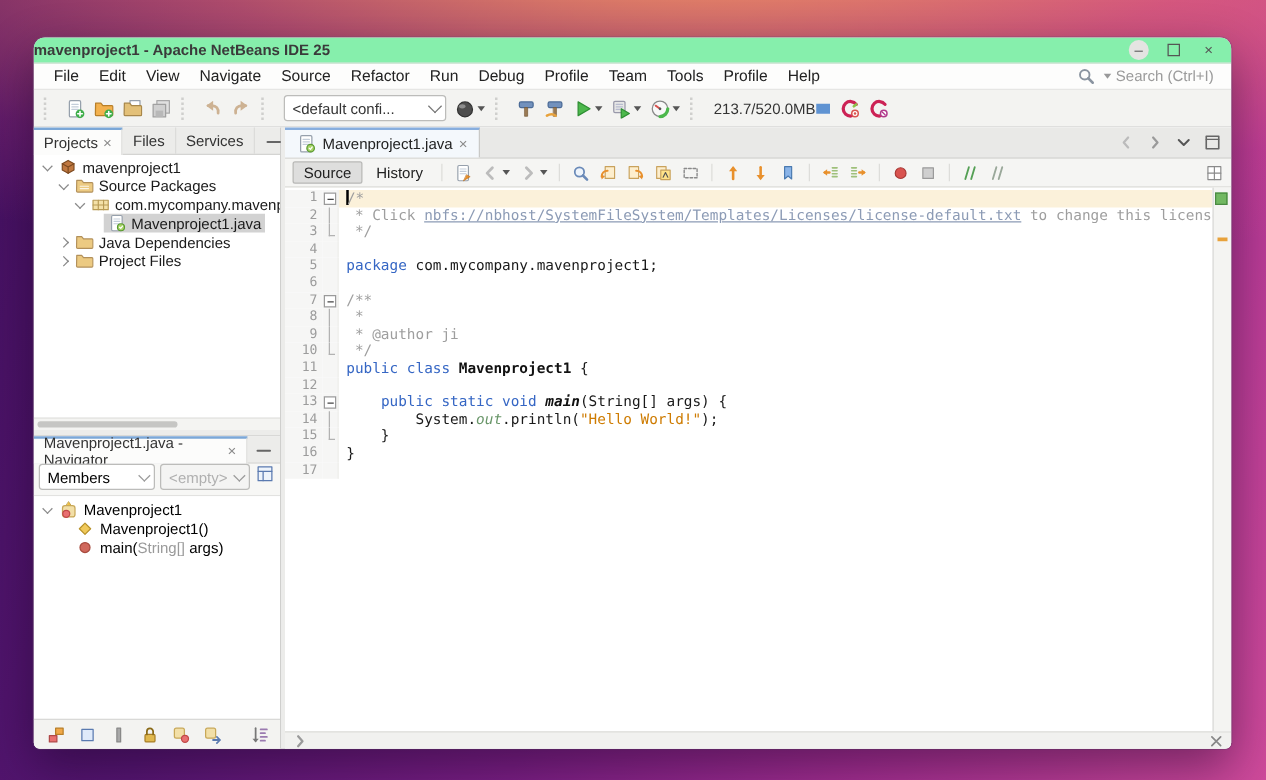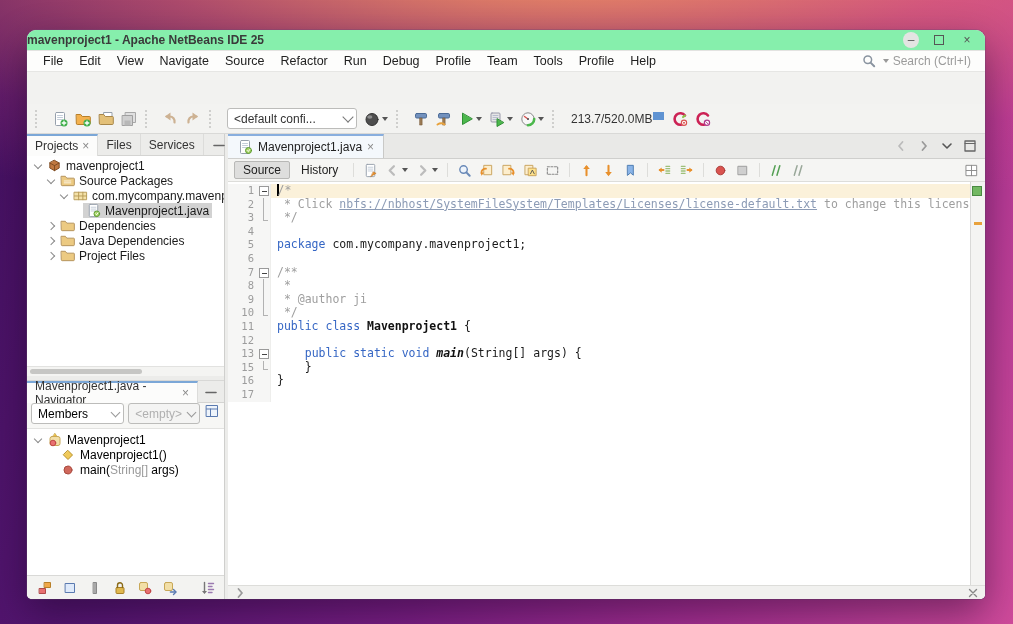--- a/index.html
+++ b/index.html
@@ -22,31 +22,31 @@
   .wc.min{background:#e4e4e2;border-radius:50%;}
   .wc.max span{display:block;width:8px;height:8px;border:1.4px solid #555;}
   
   .menubar{height:20px;background:#fdfdfc;border-bottom:1px solid #e6e6e4;display:flex;align-items:center;
     padding:0 8px;flex:0 0 auto;}
   .menu-item{font-size:12.5px;color:#222;padding:0 8px;}
   .menu-spacer{flex:1;}
   .searchbox{display:flex;align-items:center;gap:4px;color:#9b9b9b;font-size:12px;padding-right:6px;}
   
   .toolbar{height:29px;background:#f3f3f1;border-bottom:1px solid #d9d9d7;display:flex;align-items:center;
-    padding:0 4px;flex:0 0 auto;gap:2px;margin-top:32px;}
+    padding:0 4px;flex:0 0 auto;gap:2px;}
   .grip{width:7px;height:18px;border-left:2px dotted #cfcfcd;margin:0 4px;}
   .tgroup{display:flex;align-items:center;gap:3px;}
   .tbtn{display:flex;align-items:center;padding:2px;border-radius:3px;}
   .icon{display:inline-flex;width:16px;height:16px;}
   .icon svg{width:16px;height:16px;}
   .dd{width:0;height:0;border-left:3px solid transparent;border-right:3px solid transparent;border-top:4px solid #555;margin-left:2px;}
   .combo{display:flex;align-items:center;justify-content:space-between;width:118px;height:19px;background:#fff;
     border:1px solid #bcbcba;border-radius:3px;font-size:12px;color:#333;padding:0 4px 0 6px;margin:0 3px;}
   .combo .chev{width:7px;height:7px;border-right:1.5px solid #777;border-bottom:1.5px solid #777;transform:rotate(45deg);margin-top:-3px;}
-  .memory{position:relative;font-size:12px;color:#333;margin:0 4px;display:flex;align-items:flex-start;}
+  .memory{position:relative;font-size:12px;color:#333;margin:0 4px;display:flex;align-items:center;}
   .membar{width:11px;height:8px;background:#5f93d2;margin-left:1px;}
   
   .main{flex:1;display:flex;min-height:0;}
   .leftcol{width:197px;flex:0 0 197px;display:flex;flex-direction:column;border-right:1px solid #cfcfcd;background:#fff;}
   .vsplit{width:3px;flex:0 0 3px;background:#ececea;}
   
   .ptabs{height:21px;background:#ececea;border-bottom:1px solid #d4d4d2;display:flex;align-items:stretch;flex:0 0 auto;}
   .ptab{display:flex;align-items:center;gap:4px;padding:0 8px;font-size:12px;color:#333;border-right:1px solid #dcdcda;}
   .ptab.active{background:#fcfcfb;border-top:2px solid #7ba7d7;margin-bottom:-1px;}
   .ptab .x{color:#8a8a8a;font-size:12px;}
@@ -410,33 +410,20 @@
           <div class="trow" style="padding-left: 17px;">
             <span class="chevcell">
               <span class="chv closed"></span>
             </span>
             <span class="tlabelwrap">
               <span class="icon">
                 <svg viewBox="0 0 16 16" fill="none" stroke-linecap="round" stroke-linejoin="round">
                   <path d="M1.5 3.5h4.2l1.6 2h7.2a.8.8 0 0 1 .8.8v6.2a1 1 0 0 1-1 1h-12a1 1 0 0 1-1-1z" fill="#ecca82" stroke="#b2905a"></path>
                 </svg>
               </span>
-              <span>Dependencies</span>
-            </span>
-          </div>
-          <div class="trow" style="padding-left: 17px;">
-            <span class="chevcell">
-              <span class="chv closed"></span>
-            </span>
-            <span class="tlabelwrap">
-              <span class="icon">
-                <svg viewBox="0 0 16 16" fill="none" stroke-linecap="round" stroke-linejoin="round">
-                  <path d="M1.5 3.5h4.2l1.6 2h7.2a.8.8 0 0 1 .8.8v6.2a1 1 0 0 1-1 1h-12a1 1 0 0 1-1-1z" fill="#ecca82" stroke="#b2905a"></path>
-                </svg>
-              </span>
               <span>Java Dependencies</span>
             </span>
           </div>
           <div class="trow" style="padding-left: 17px;">
             <span class="chevcell">
               <span class="chv closed"></span>
             </span>
             <span class="tlabelwrap">
               <span class="icon">
                 <svg viewBox="0 0 16 16" fill="none" stroke-linecap="round" stroke-linejoin="round">
@@ -871,20 +858,27 @@
               <span class="ct"></span>
             </div>
             <div class="cl">
               <span class="ln">13</span>
               <span class="fold">
                 <span class="fb"></span>
               </span>
               <span class="ct"><span class="tk-pln">    </span><span class="tk-kw">public static void</span><span class="tk-pln"> </span><span class="tk-meth">main</span><span class="tk-pln">(String[] args) {</span></span>
             </div>
             <div class="cl">
+              <span class="ln">14</span>
+              <span class="fold">
+                <span class="fv"></span>
+              </span>
+              <span class="ct"><span class="tk-pln">        System.</span><span class="tk-fld">out</span><span class="tk-pln">.println(</span><span class="tk-str">"Hello World!"</span><span class="tk-pln">);</span></span>
+            </div>
+            <div class="cl">
               <span class="ln">15</span>
               <span class="fold">
                 <span class="fv half"></span>
                 <span class="fh"></span>
               </span>
               <span class="ct"><span class="tk-pln">    }</span></span>
             </div>
             <div class="cl">
               <span class="ln">16</span>
               <span class="fold"></span>

